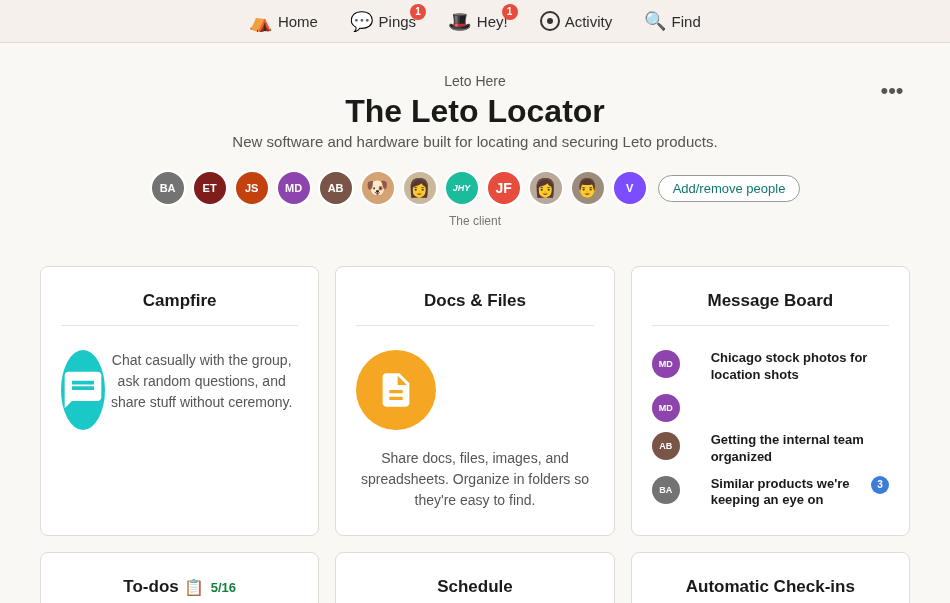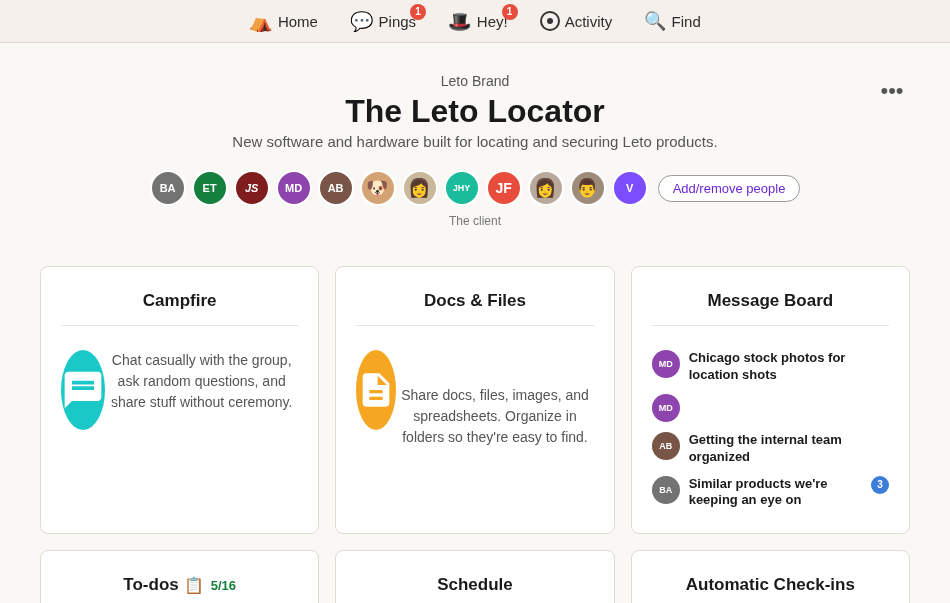--- a/index.html
+++ b/index.html
@@ -116,21 +116,21 @@
       color: white;
       border: 2px solid white;
       overflow: hidden;
     }
     .add-people-btn {
       border: 1.5px solid #999;
       background: white;
       border-radius: 20px;
       padding: 5px 14px;
       font-size: 13px;
-      color: #6d28d9;
+      color: #0f766e;
       cursor: pointer;
       margin-left: 4px;
     }
     .the-client-label {
       text-align: center;
       font-size: 12px;
       color: #777;
       margin-bottom: 18px;
     }
 
@@ -182,22 +182,22 @@
     .card-desc {
       font-size: 14px;
       color: #555;
       text-align: center;
       line-height: 1.5;
     }
 
     
     .docs-body {
       display: flex;
-      flex-direction: row;
-      align-items: flex-end;
+      flex-direction: column;
+      align-items: flex-start;
     }
     .docs-icon {
       width: 80px;
       height: 80px;
       background: #f5a623;
       border-radius: 50%;
       display: flex;
       align-items: center;
       justify-content: center;
       margin-bottom: 18px;
@@ -224,21 +224,21 @@
       height: 28px;
       border-radius: 50%;
       flex-shrink: 0;
       display: flex;
       align-items: center;
       justify-content: center;
       font-size: 10px;
       font-weight: 700;
       color: white;
     }
-    .msg-content { flex: 1; }
+    .msg-content { flex: 1; margin-left: 22px; }
     .msg-title {
       font-size: 13px;
       font-weight: 600;
       color: #1a1a1a;
       line-height: 1.3;
     }
     .msg-sub {
       font-size: 12px;
       color: #777;
       margin-top: 1px;
@@ -264,25 +264,25 @@
       justify-content: center;
       gap: 6px;
     }
     .todos-count {
       font-size: 13px;
       color: #15803d;
     }
 
     
     .av-green { background: #737373; }
-    .av-orange { background: #15803d; }
-    .av-blue { background: #7f1d1d; font-style: italic; }
+    .av-orange { background: #7f1d1d; }
+    .av-blue { background: #c2410c; }
     .av-purple { background: #8e44ad; }
     .av-brown { background: #795548; }
-    .av-teal { background: #1abc9c; }
+    .av-teal { background: #1abc9c; font-style: italic; }
     .av-red { background: #e74c3c; }
     .av-violet { background: #7c4dff; }
   </style>
 </head>
 <body>
 
 <nav>
   <a class="nav-item">
     <span style="font-size:19px;">⛺</span>
     <span>Home</span>
@@ -308,21 +308,21 @@
     <span>Find</span>
   </a>
 </nav>
 
 <div class="main">
 
   <div class="header">
     <button class="more-btn">
       <span>•••</span>
     </button>
-    <div class="brand-name">Leto Brand</div>
+    <div class="brand-name">Leto Here</div>
     <div class="project-title">The Leto Locator</div>
     <div class="project-desc">New software and hardware built for locating and securing Leto products.</div>
 
     <div class="people-section">
       <div class="avatar av-green" style="font-size:11px;">BA</div>
       <div class="avatar av-orange" style="font-size:11px;">ET</div>
       <div class="avatar av-blue" style="font-size:11px;">JS</div>
       <div class="avatar av-purple" style="font-size:11px;">MD</div>
       <div class="avatar av-brown" style="font-size:11px;">AB</div>
       <div class="avatar" style="background:#d4a373; font-size:18px;">🐶</div>

